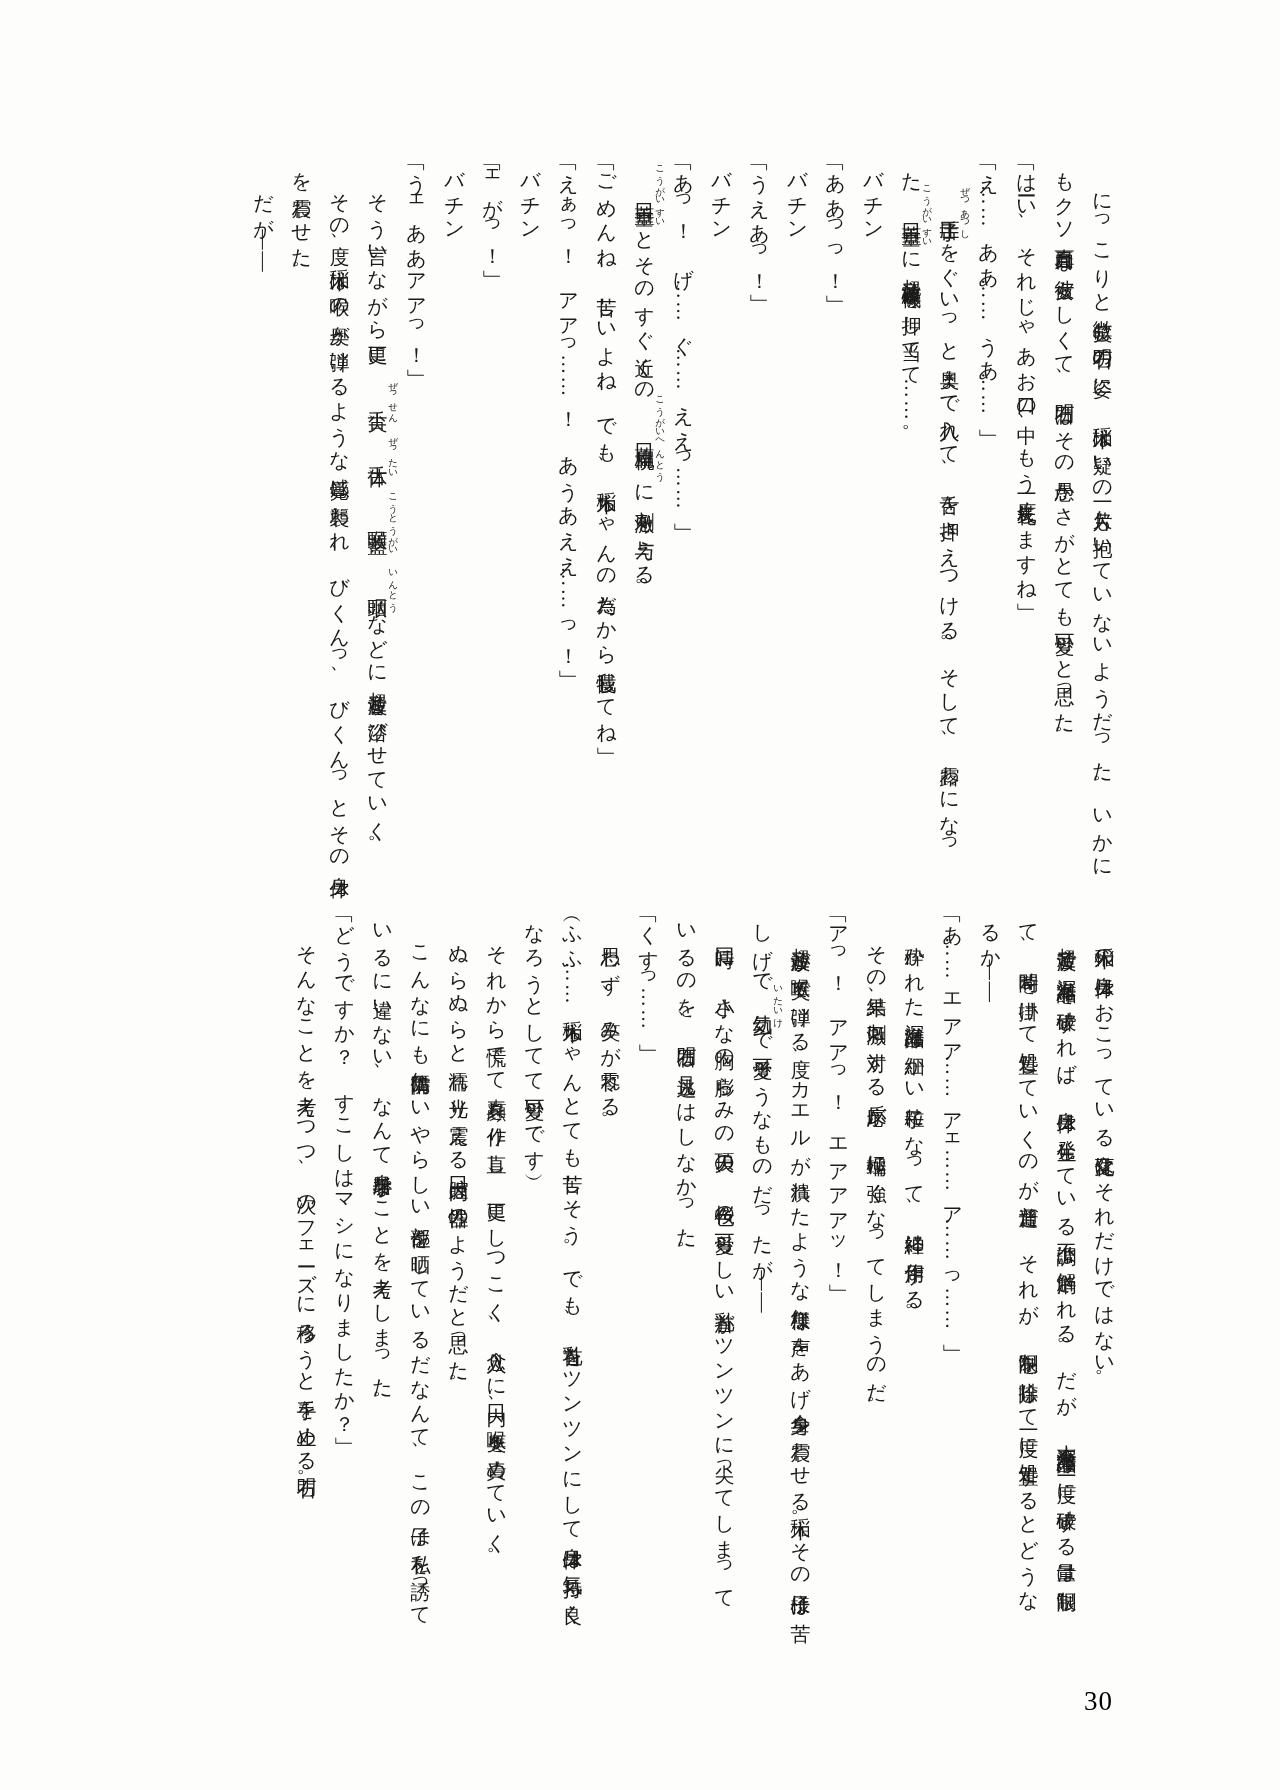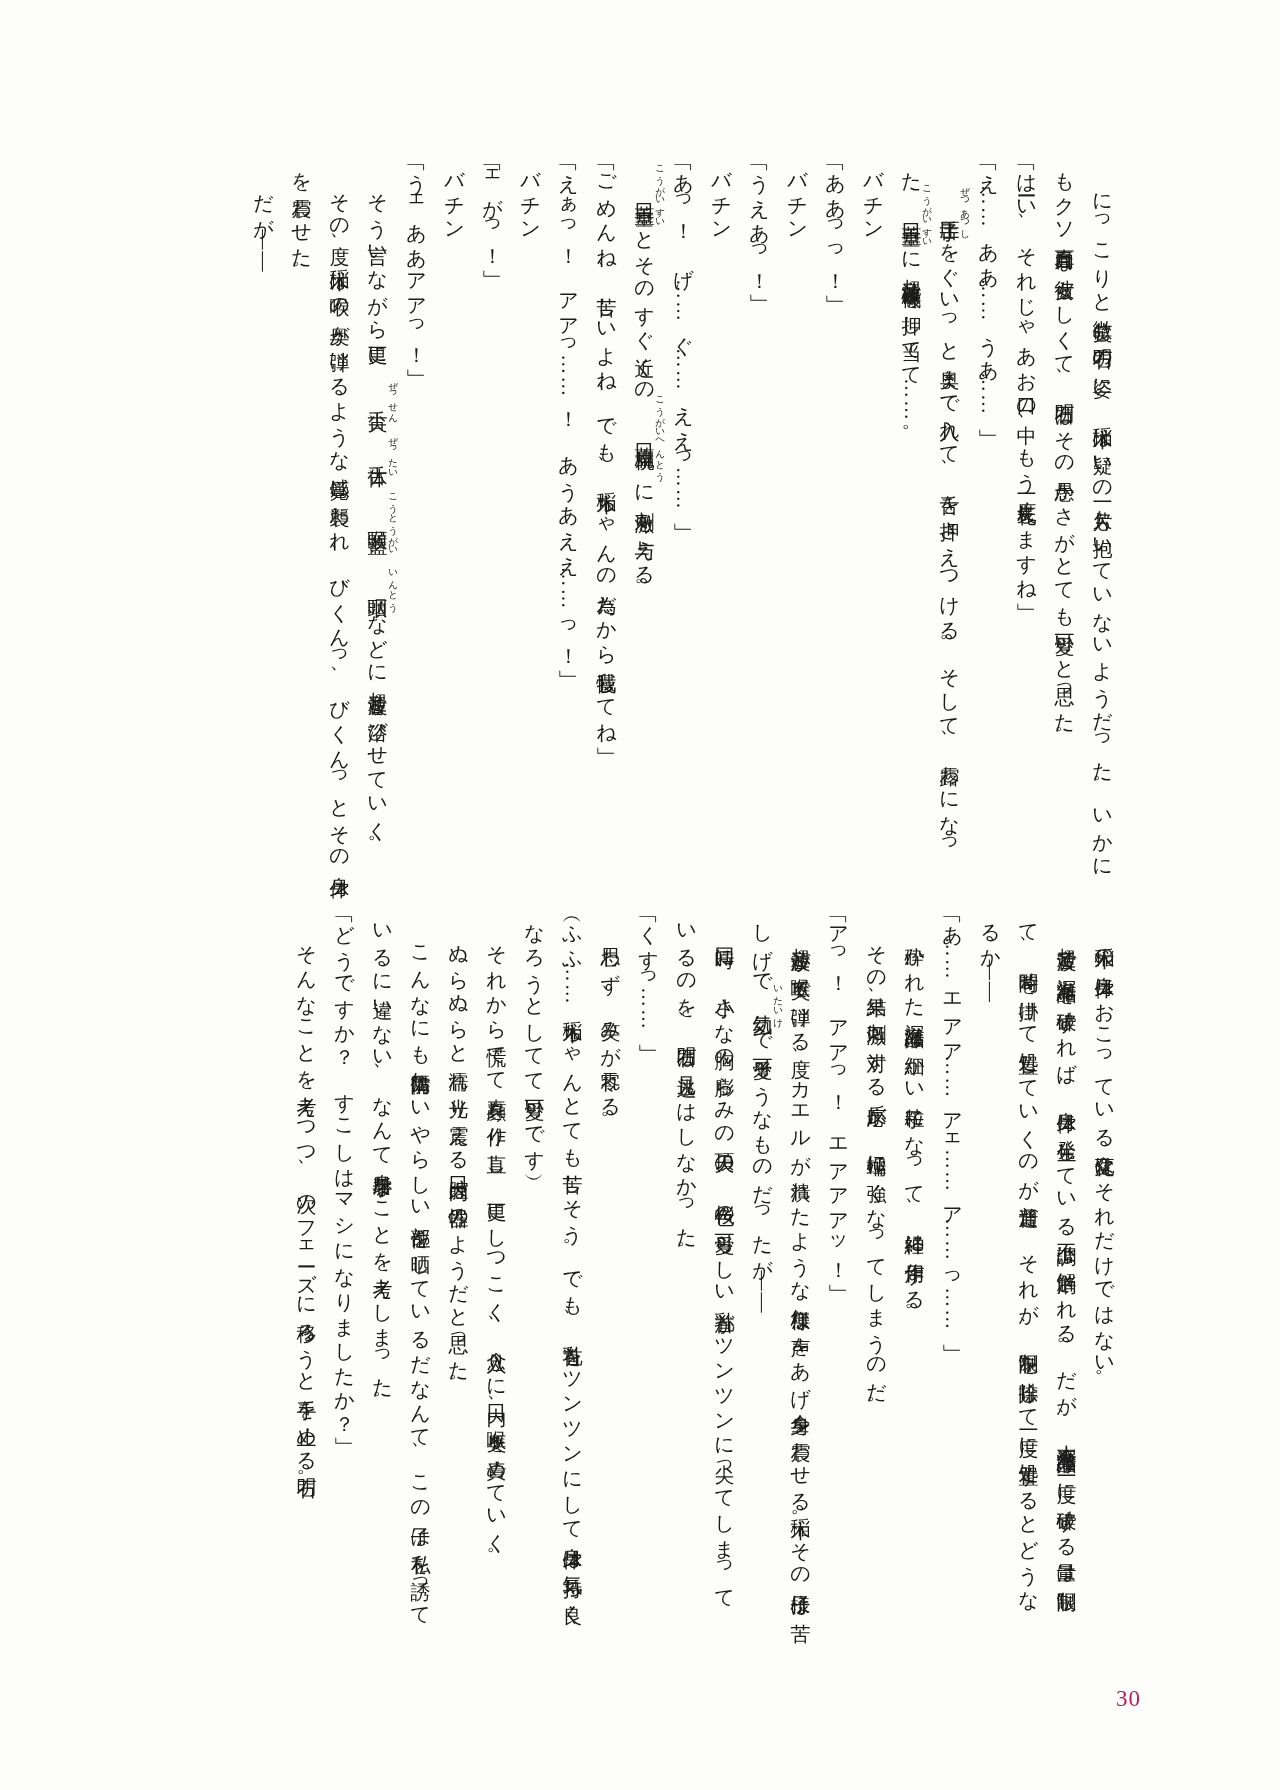--- a/index.html
+++ b/index.html
@@ -33,24 +33,24 @@
   .tier p.indent { text-indent: 22px; }
   ruby { ruby-align: center; }
   rt {
     font-size: 9.5px;
     letter-spacing: 0;
     font-family: "Liberation Serif", "DejaVu Serif", serif;
   }
   .page-number {
     position: absolute;
     top: 1686px;
-    right: 139px;
-    font-size: 23px;
+    right: 167px;
+    font-size: 27px;
     letter-spacing: 1px;
-    color: #be185d;
+    color: #000000;
   }
 </style>
 </head>
 <body>
 
 <div class="page">
   <div class="tier tier-upper">
       <p class="indent">にっこりと微笑む明石の姿に、稲木は疑いの一欠片も抱いていないようだった。いかにもクソ真面目な彼女らしくて、明石はその愚かさがとても可愛いと思った。</p>
       <p>「はーい、それじゃあお口の中、もう一度失礼しますね」</p>
       <p>「え……ああ……うあ……」</p>

